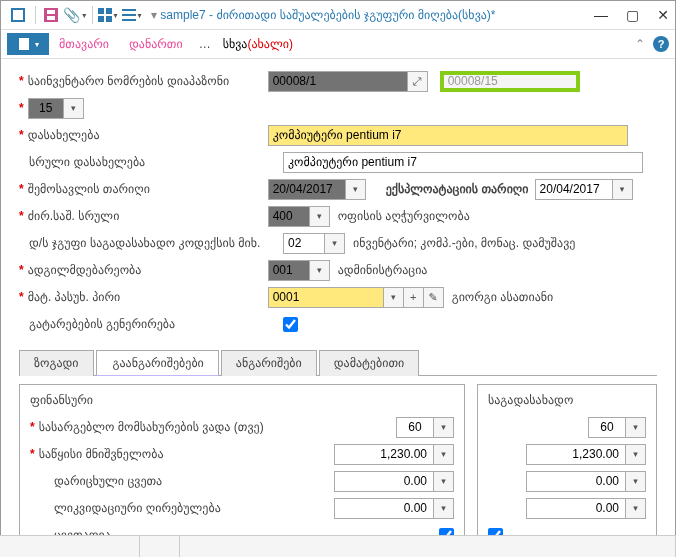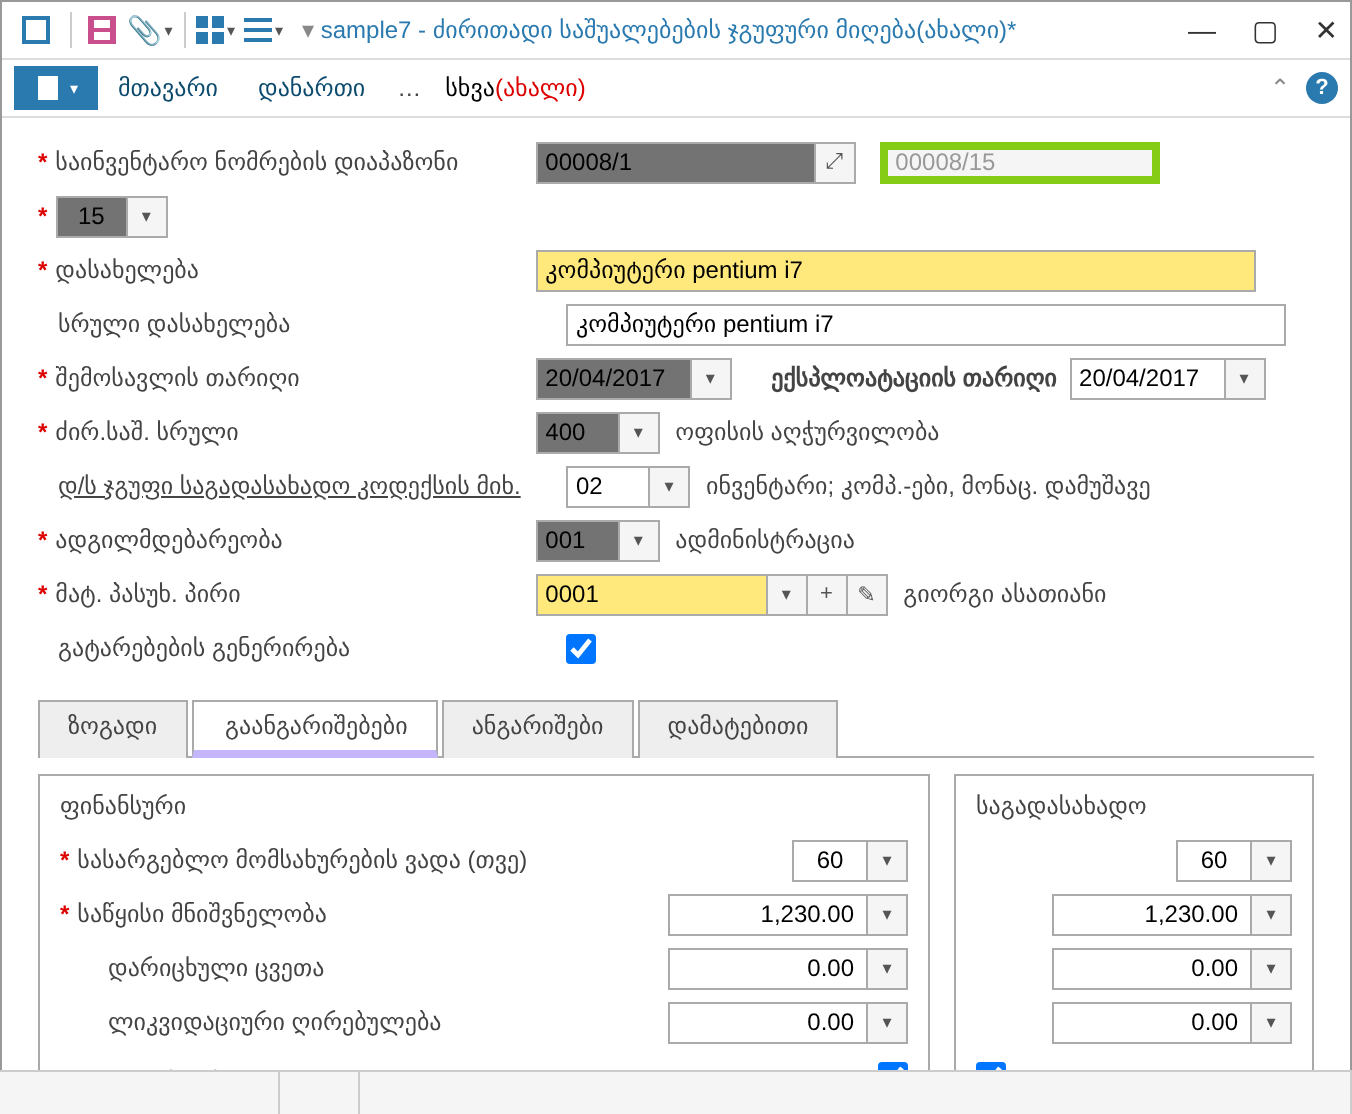--- a/index.html
+++ b/index.html
@@ -6,41 +6,41 @@
 body { background: #fff; width: 676px; height: 557px; overflow: hidden; border: 1px solid #999; }
 .titlebar { display: flex; align-items: center; height: 28px; padding: 0 6px; background: #fff; }
 .tb-icon { display: inline-flex; align-items: center; justify-content: center; width: 22px; height: 22px; margin-right: 2px; cursor: pointer; }
 .tb-sep { width: 1px; height: 18px; background: #ccc; margin: 0 4px; }
 .dropdown-arrow { font-size: 8px; color: #555; margin-left: 1px; }
 .title-text { color: #2a7ab0; margin-left: 6px; flex: 1; white-space: nowrap; overflow: hidden; }
 .win-btns { display: flex; gap: 18px; margin-left: auto; }
 .win-btn { cursor: pointer; font-size: 14px; color: #333; }
 .menubar { display: flex; align-items: center; height: 30px; background: #fff; border-top: 1px solid #ddd; border-bottom: 1px solid #ddd; padding: 0 6px; }
 .menu-active { background: #2a7ab0; color: #fff; padding: 4px 10px; display: flex; align-items: center; cursor: pointer; }
-.menu-item { padding: 4px 10px; cursor: pointer; color: #0c4a6e; }
+.menu-item { padding: 4px 10px; cursor: pointer; color: #ec4899; }
 .menu-dots { padding: 4px 6px; color: #444; }
 .menu-new { padding: 4px 6px; }
 .menu-new-red { color: #d00; }
 .menu-right { margin-left: auto; display: flex; align-items: center; gap: 8px; }
 .help-icon { width: 16px; height: 16px; border-radius: 50%; background: #2a7ab0; color: #fff; display: flex; align-items: center; justify-content: center; font-weight: bold; cursor: pointer; font-size: 11px; }
 .form { padding: 10px 18px 4px 18px; }
 .row { display: flex; align-items: center; min-height: 24px; margin-bottom: 3px; }
 .req { color: #d00; margin-right: 4px; font-weight: bold; }
 .label { color: #444; width: 240px; white-space: nowrap; }
 .input { height: 21px; border: 1px solid #aaa; padding: 0 4px; background: #fff; }
 .input-yellow { background: #737373; }
 .input-hl { background: #ffe87c; }
 .dd-btn { width: 20px; height: 21px; border: 1px solid #aaa; border-left: none; background: #f5f5f5; cursor: pointer; display: inline-flex; align-items: center; justify-content: center; font-size: 9px; color: #555; }
 .icon-btn { width: 20px; height: 21px; border: 1px solid #aaa; border-left: none; background: #f5f5f5; cursor: pointer; display: inline-flex; align-items: center; justify-content: center; font-size: 11px; color: #555; }
 .ro-input { height: 21px; border: 4px solid #84cc16; background: #f5f5f5; color: #999; padding: 0 4px; }
 .static { color: #444; margin-left: 8px; white-space: nowrap; }
 .checkbox { width: 15px; height: 15px; cursor: pointer; }
 .tabstrip { display: flex; margin: 6px 18px 0 18px; border-bottom: 1px solid #aaa; }
 .tab { padding: 5px 14px; border: 1px solid #aaa; border-bottom: none; margin-right: 2px; background: #eee; cursor: pointer; color: #444; position: relative; top: 1px; }
-.tab.active { background: #fff; border-bottom: 4px solid #c4b5fd; padding-left: 16px; }
+.tab.active { background: #fff; border-bottom: 1px solid #c4b5fd; padding-left: 16px; }
 .panel { margin: 8px 18px 10px 18px; display: flex; gap: 12px; }
 .fieldset { border: 1px solid #aaa; padding: 8px 10px 10px 10px; flex: 1; }
 .fs-title { color: #444; margin-bottom: 8px; }
 .prow { display: flex; align-items: center; min-height: 24px; margin-bottom: 3px; }
 .plabel { color: #444; flex: 1; white-space: nowrap; }
 .plabel-ind { color: #444; flex: 1; padding-left: 14px; white-space: nowrap; }
 .num-input { height: 21px; border: 1px solid #aaa; text-align: right; padding: 0 6px; background: #fff; }
 .fieldset.tax { flex: 0 0 180px; }
 .tax-row { display: flex; justify-content: flex-end; align-items: center; min-height: 24px; margin-bottom: 3px; }
 .statusbar { position: absolute; bottom: 0; left: 0; right: 0; height: 22px; border-top: 1px solid #ccc; background: #f5f5f5; display: flex; }
@@ -75,21 +75,21 @@
       <span class="dropdown-arrow">▾</span>
     </span>
   <span class="tb-icon">
       <svg width="14" height="14">
         <rect x="0" y="1" width="14" height="2" fill="#2a7ab0"></rect>
         <rect x="0" y="6" width="14" height="2" fill="#2a7ab0"></rect>
         <rect x="0" y="11" width="14" height="2" fill="#2a7ab0"></rect>
       </svg>
       <span class="dropdown-arrow">▾</span>
     </span>
-  <span class="title-text"><span style="color:#888;">▾ </span><span>sample7 - ძირითადი საშუალებების ჯგუფური მიღება(ახალი)*</span></span>
+  <span class="title-text"><span style="color:#888;">▾ </span><span>sample7 - ძირითადი საშუალებების ჯგუფური მიღება(სხვა)*</span></span>
   <div class="win-btns">
     <span class="win-btn">—</span>
     <span class="win-btn">▢</span>
     <span class="win-btn">✕</span>
   </div>
 </div>
 
 <div class="menubar">
   <div class="menu-active">
       <svg width="14" height="14">
@@ -148,21 +148,21 @@
   <div class="row">
     <span class="req">*</span>
       <span class="label">ძირ.საშ. სრული</span>
     <input class="input input-yellow" style="width: 42px;" value="400">
     <button class="dd-btn">▾</button>
     <span class="static">ოფისის აღჭურვილობა</span>
   </div>
 
   <div class="row">
     <span style="width:10px;"></span>
-      <span class="label" style="width:254px;text-decoration:underline;">დ/ს ჯგუფი საგადასახადო კოდექსის მიხ.</span>
+      <span class="label" style="width:254px;">დ/ს ჯგუფი საგადასახადო კოდექსის მიხ.</span>
     <input class="input" style="width: 42px;" value="02">
     <button class="dd-btn">▾</button>
     <span class="static">ინვენტარი; კომპ.-ები, მონაც. დამუშავე</span>
   </div>
 
   <div class="row">
     <span class="req">*</span>
       <span class="label">ადგილმდებარეობა</span>
     <input class="input input-yellow" style="width: 42px;" value="001">
     <button class="dd-btn">▾</button>

